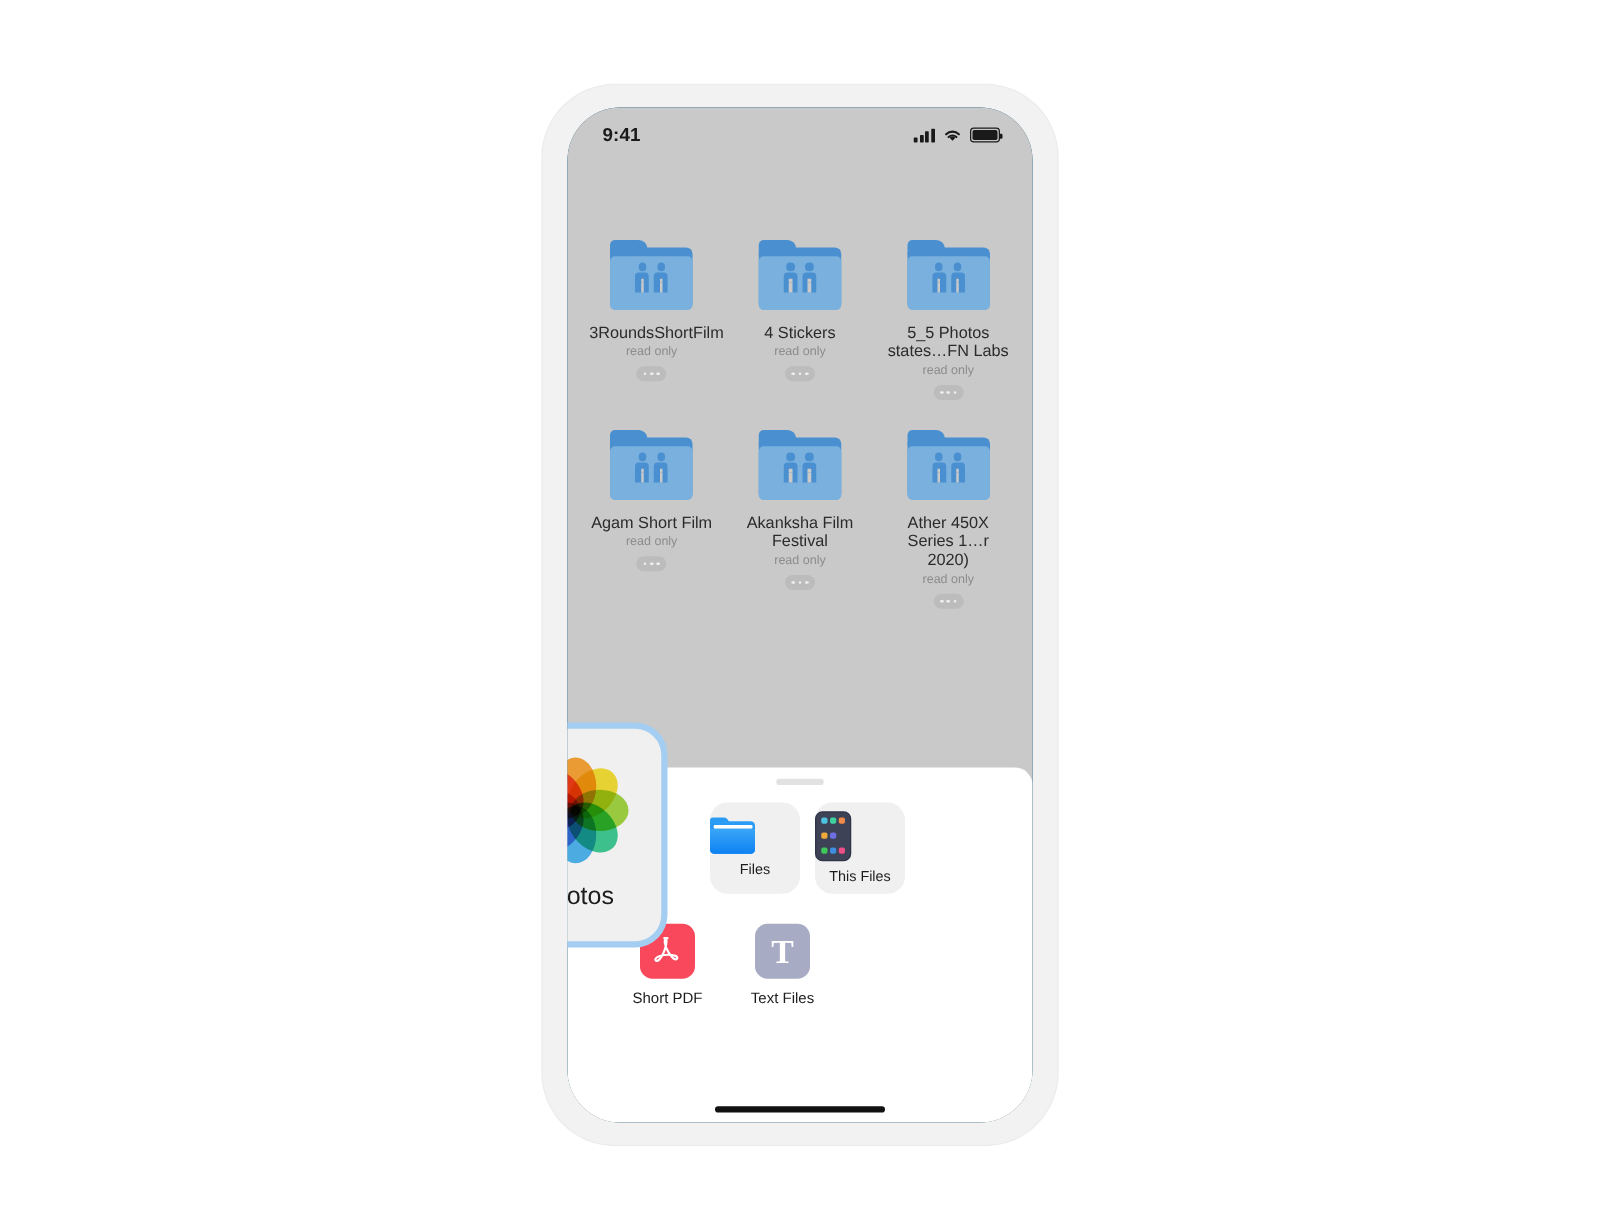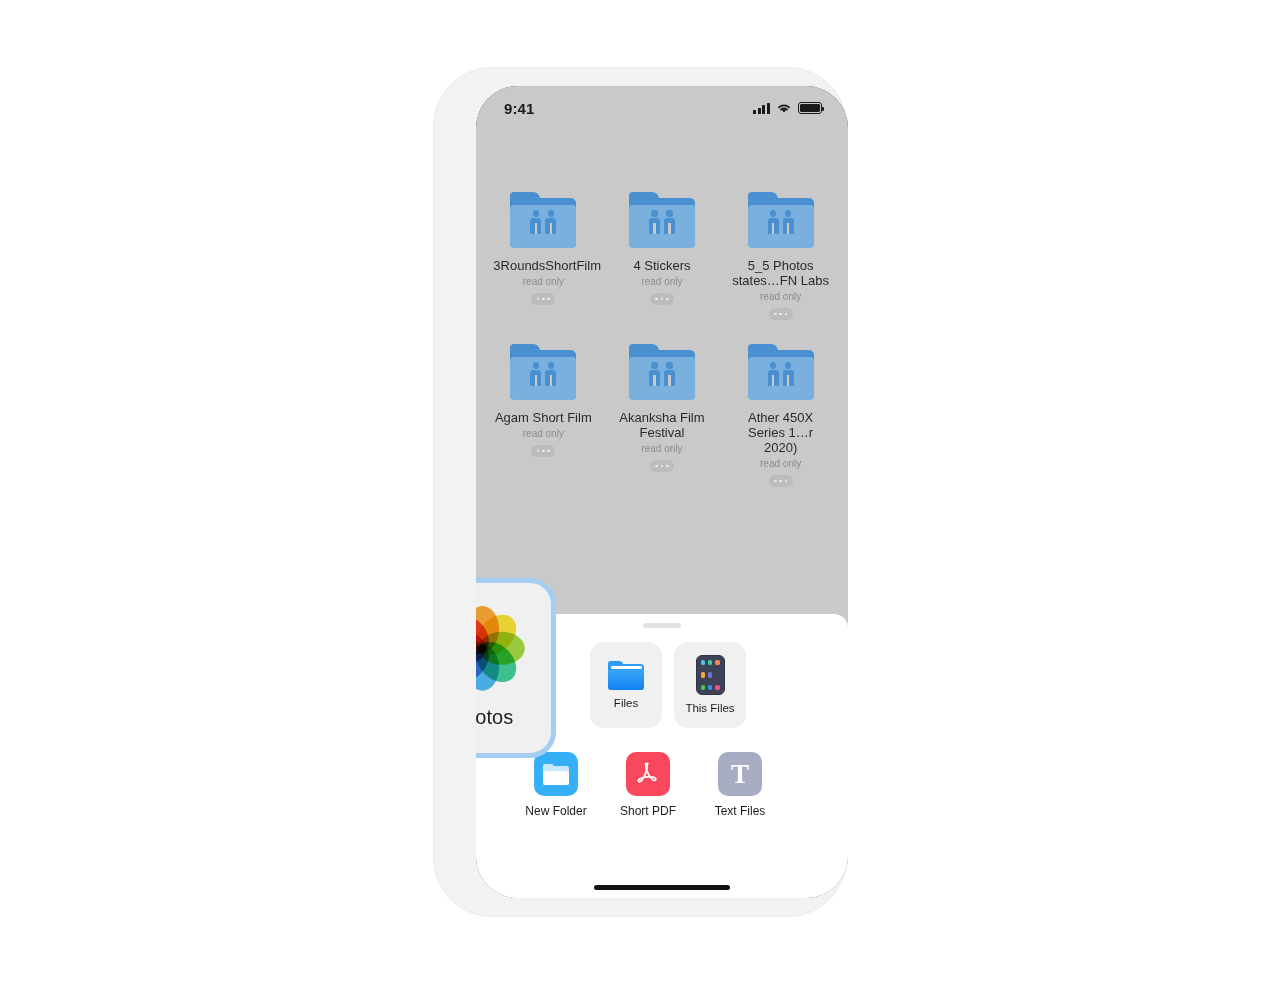--- a/index.html
+++ b/index.html
@@ -25,21 +25,21 @@
     left: 434px;
     top: 68px;
     width: 412px;
     height: 848px;
     background: #f2f2f2;
     border-radius: 58px;
     box-shadow: 0 0 0 1px #ececec;
   }
   .phone-screen {
     position: absolute;
-    left: 476px;
+    left: 454px;
     top: 86px;
     width: 372px;
     height: 812px;
     border-radius: 42px;
     overflow: hidden;
     background: #0c4a6e;
   }
 
   
   .app-bg {
@@ -260,26 +260,25 @@
   }
   .source-row {
     display: flex;
     align-items: flex-start;
     gap: 12px;
     padding: 14px 30px 0 30px;
     box-sizing: border-box;
   }
   .source-card {
     width: 72px;
-    height: 86px;
+    height: 73px;
     background: #f0f0f0;
     border-radius: 14px;
     display: flex;
     flex-direction: column;
-    align-items: center;
     justify-content: center;
     gap: 7px;
     cursor: pointer;
   }
   .source-label {
     font-size: 11.5px;
     color: #1c1c1e;
     text-align: center;
     line-height: 13px;
   }
@@ -667,30 +666,20 @@
                 <i style="background:#3fc75a"></i>
                 <i style="background:#3f8ee0"></i>
                 <i style="background:#ee4f86"></i>
               </div>
           </div>
           <div class="source-label">This Files</div>
         </div>
       </div>
 
       <div class="action-row">
-        <div class="action-item">
-          <div class="act-icon icon-newfolder">
-            <div class="nf">
-                <div class="nftab"></div>
-                <div class="nfback"></div>
-                <div class="nffront"></div>
-              </div>
-          </div>
-          <div class="action-label">New Folder</div>
-        </div>
 
         <div class="action-item">
           <div class="act-icon icon-pdf">
             <svg width="30" height="30" viewBox="0 0 30 30">
               <path d="M15 4.5 c-1.8 0 -2.4 1.7 -2.2 3.6 c0.25 2.3 1.5 5.2 3.1 7.8 c1.9 3.1 4.1 5.6 5.6 5.6 c1 0 1.5 -0.7 1.3 -1.5 c-0.3 -1.2 -2.3 -1.9 -5.6 -2.1 c-3.6 -0.2 -8.3 0.6 -10.6 2 c-1.2 0.75 -1.6 1.7 -1.1 2.4 c0.6 0.9 2 0.5 3.2 -0.9 c1.9 -2.2 3.9 -6.6 4.9 -10.4 c0.7 -2.6 0.9 -5 0.1 -6 c-0.35 -0.45 -0.9 -0.5 -1.3 -0.5 Z" stroke="#ffffff" stroke-width="1.7" fill="none" stroke-linejoin="round"></path>
             </svg>
           </div>
           <div class="action-label">Short PDF</div>
         </div>
 

